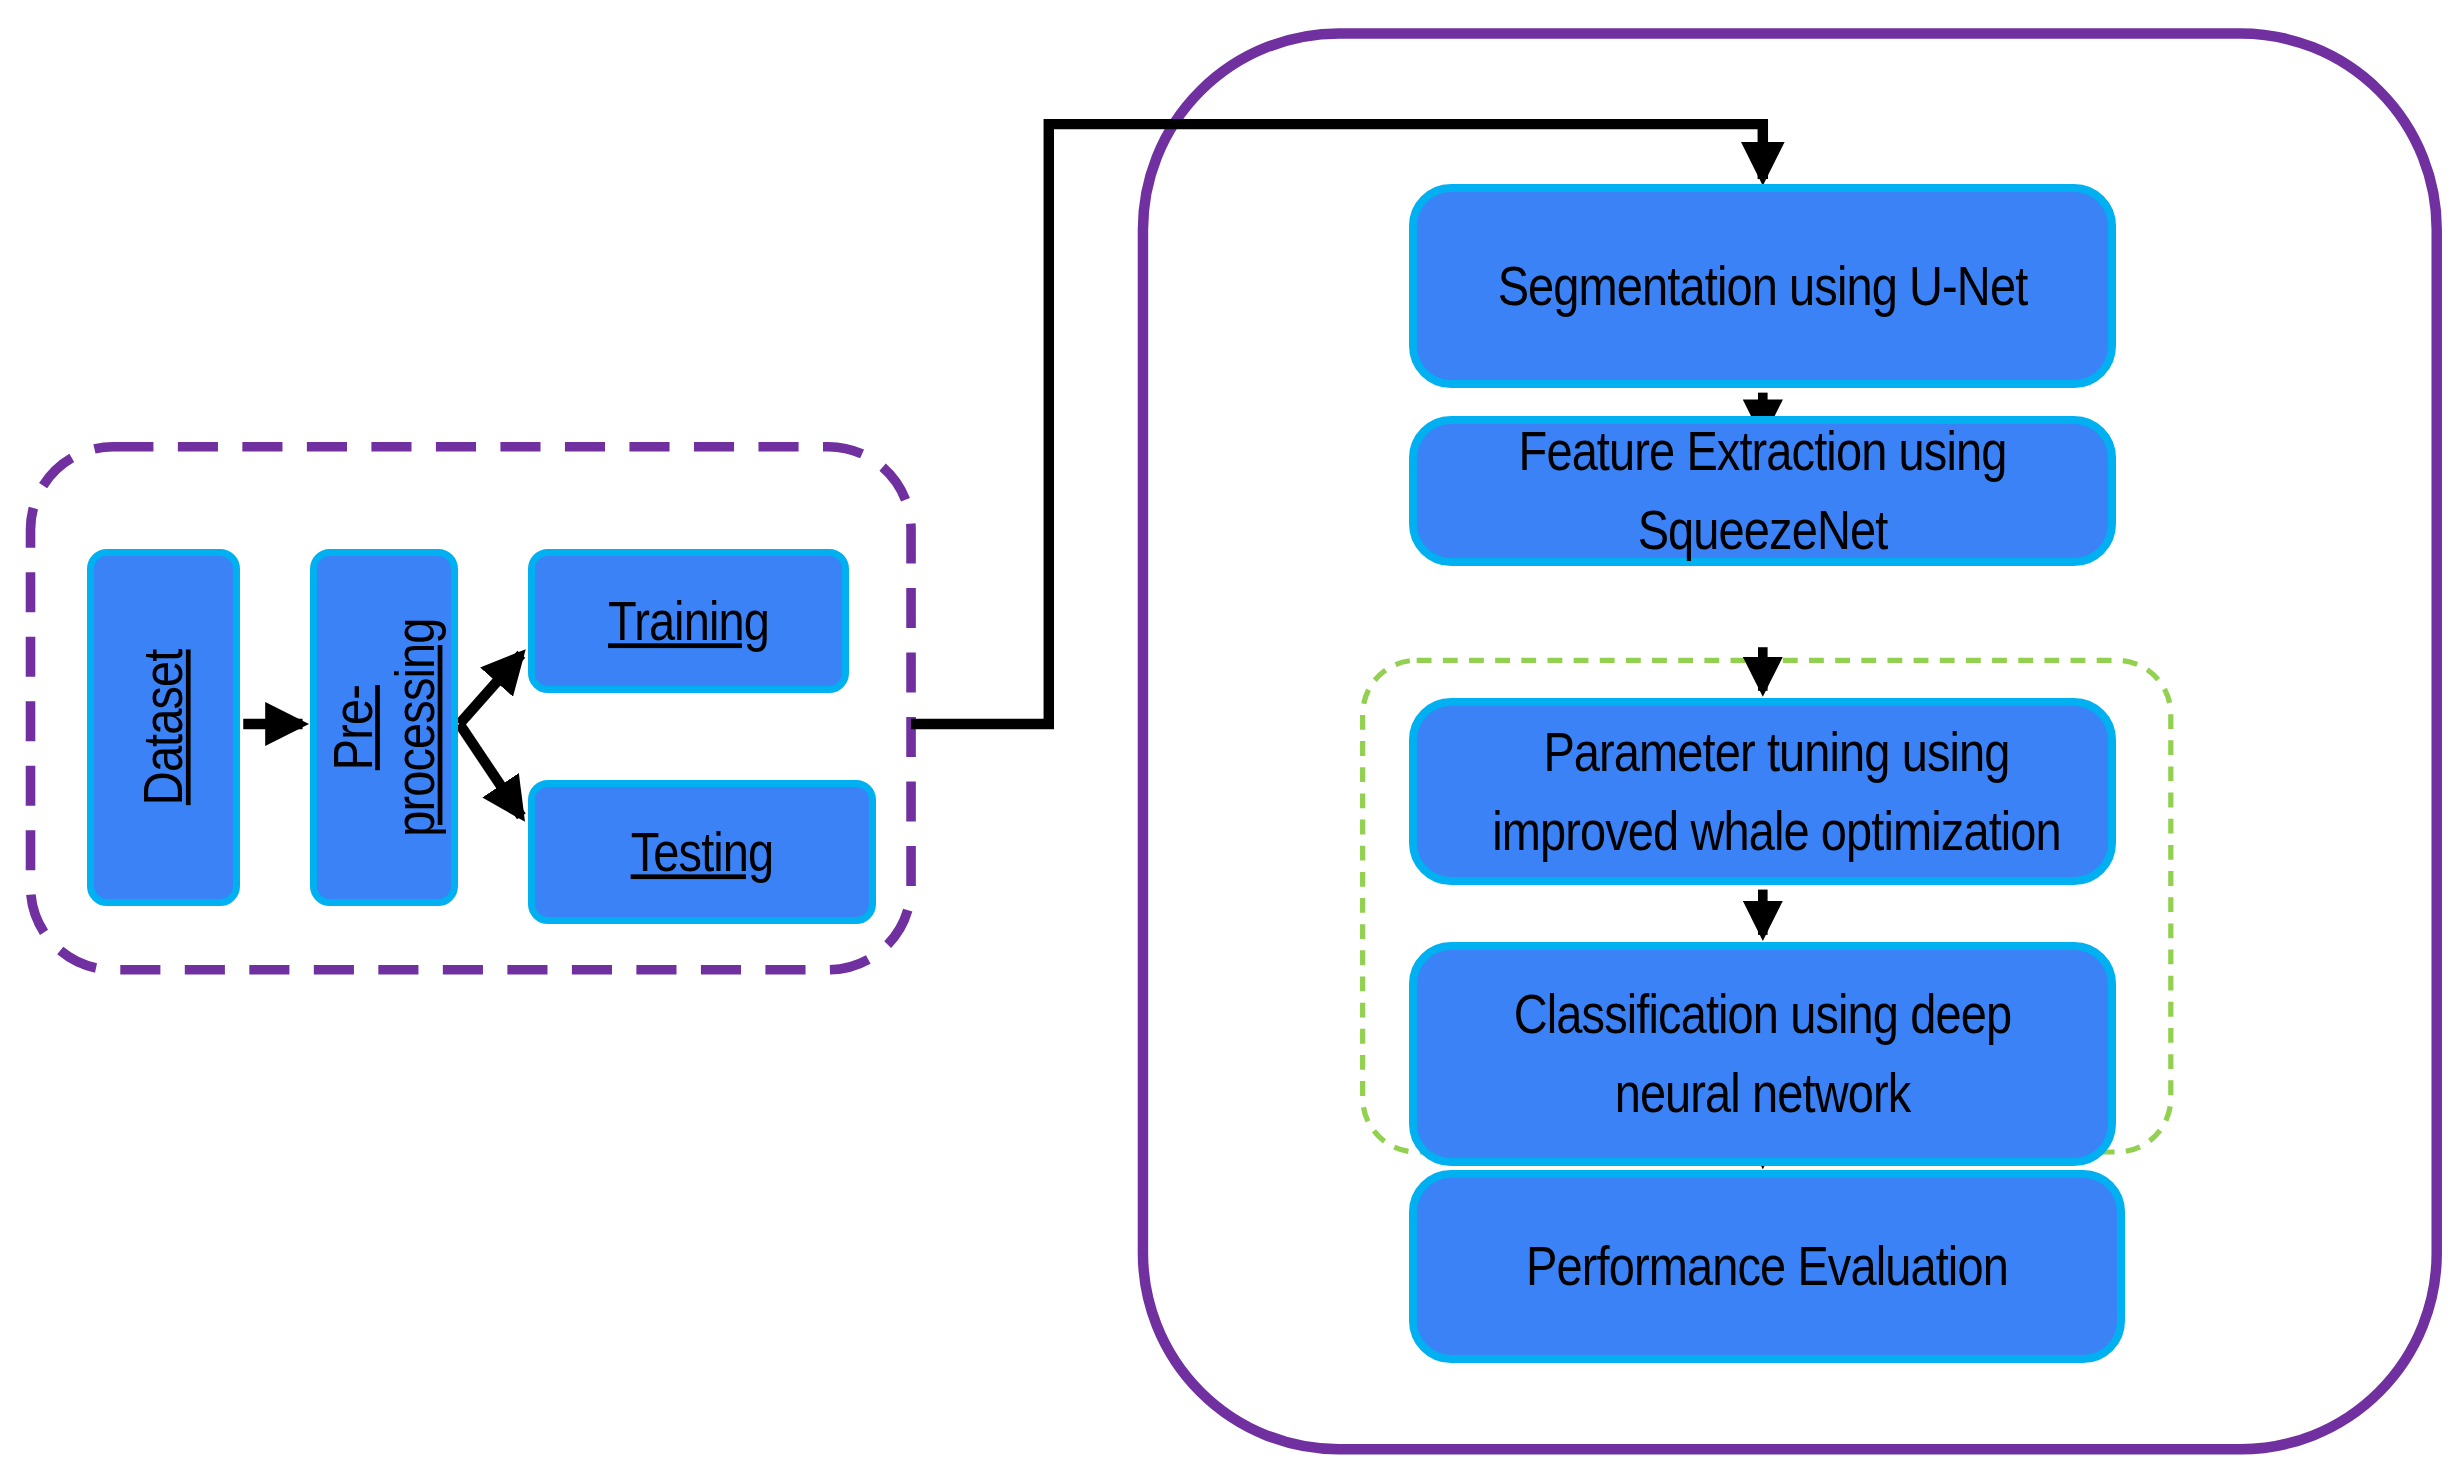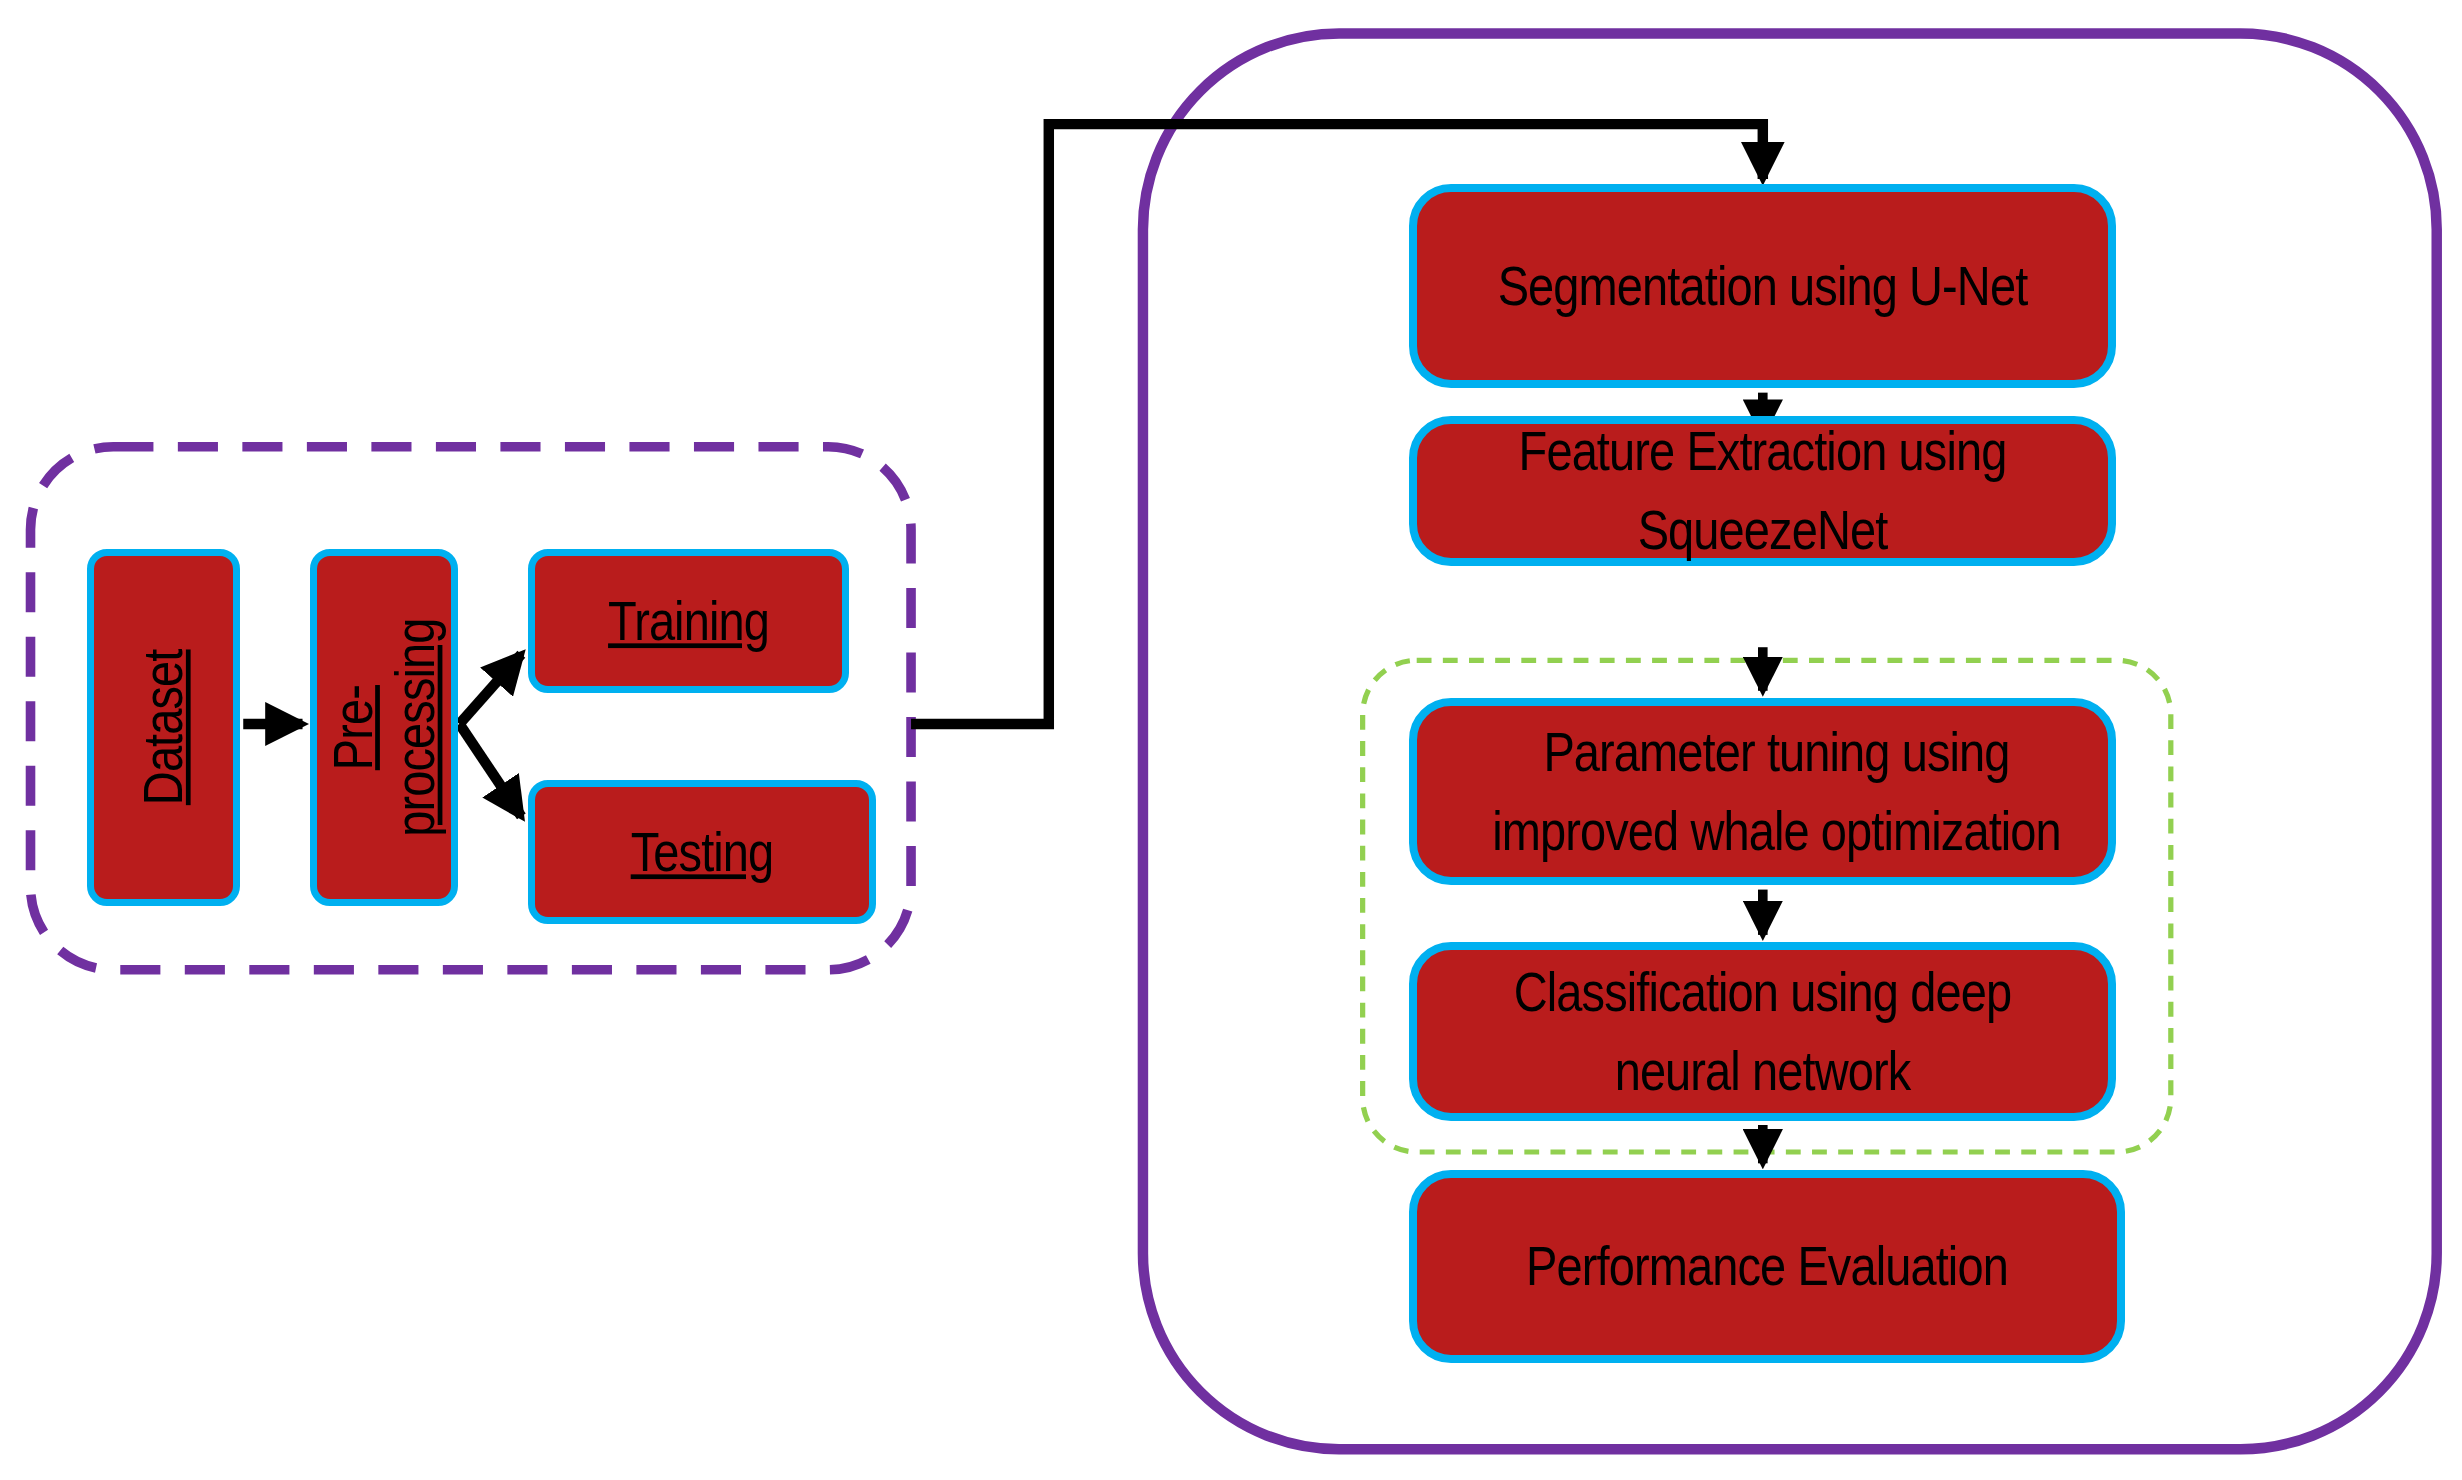--- a/index.html
+++ b/index.html
@@ -6,21 +6,21 @@
     margin: 0; padding: 0;
     width: 2462px; height: 1481px;
     background: #ffffff;
     font-family: "Liberation Sans", sans-serif;
     overflow: hidden;
   }
   .stage { position: absolute; left: 0; top: 0; width: 2462px; height: 1481px; }
   svg.overlay { position: absolute; left: 0; top: 0; }
   .node {
     position: absolute;
-    background: #b91c1c;
+    background: #3b82f6;
     border: 8.7px solid #00B0F0;
     border-radius: 42px;
     box-sizing: border-box;
     display: flex; align-items: center; justify-content: center;
     text-align: center;
     color: #000000;
     z-index: 2;
   }
   .node.small { border-width: 7.8px; border-radius: 20px; text-decoration: underline; }
   .lbl {
@@ -43,21 +43,21 @@
     color: #000000;
   }
   
   #dataset-box        { left: 87px;  top: 549px;  width: 153px; height: 357px; }
   #preprocessing-box  { left: 310px;  top: 549px;  width: 148px; height: 357px; }
   #training-box       { left: 528px;  top: 549px;  width: 321px; height: 144px; }
   #testing-box        { left: 528px;  top: 780px;  width: 348px; height: 144px; }
   #segmentation-box   { left: 1409px; top: 184px;  width: 707px; height: 204px; }
   #feature-box        { left: 1409px; top: 416px;  width: 707px; height: 150px; }
   #parameter-box      { left: 1409px; top: 698px;  width: 707px; height: 187px; padding-left: 28px; }
-  #classification-box { left: 1409px; top: 942px; width: 707px; height: 179px; }
+  #classification-box { left: 1409px; top: 942px; width: 707px; height: 224px; }
   #performance-box    { left: 1409px; top: 1170px; width: 716px; height: 193px; }
 </style>
 </head>
 <body>
 
 <div class="stage">
 
   <svg class="overlay" width="2462" height="1481" viewBox="0 0 2824 1698">
     <defs>
       <marker id="ah" viewBox="0 0 10 10" refX="8.5" refY="5" markerWidth="4.2" markerHeight="4.2" orient="auto">

